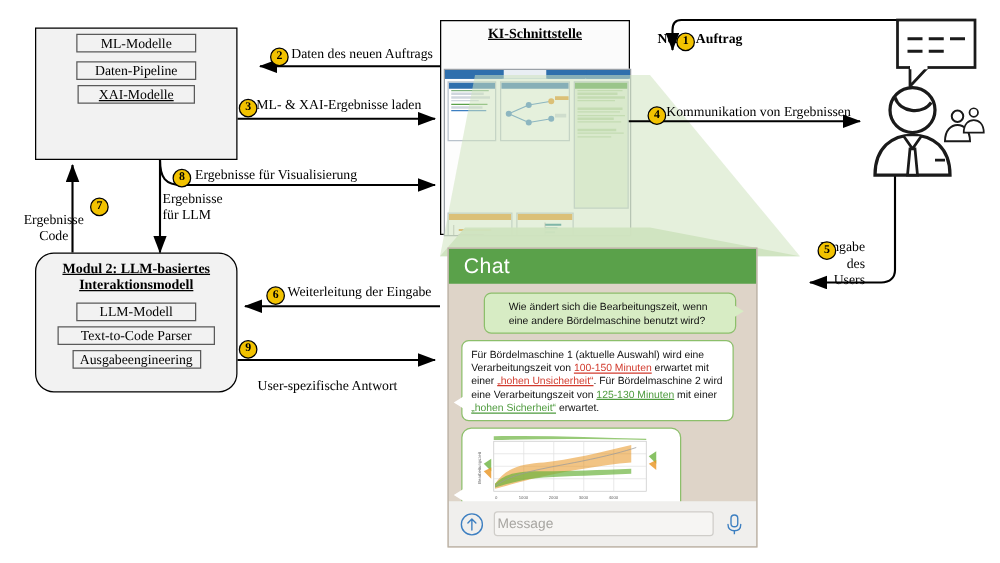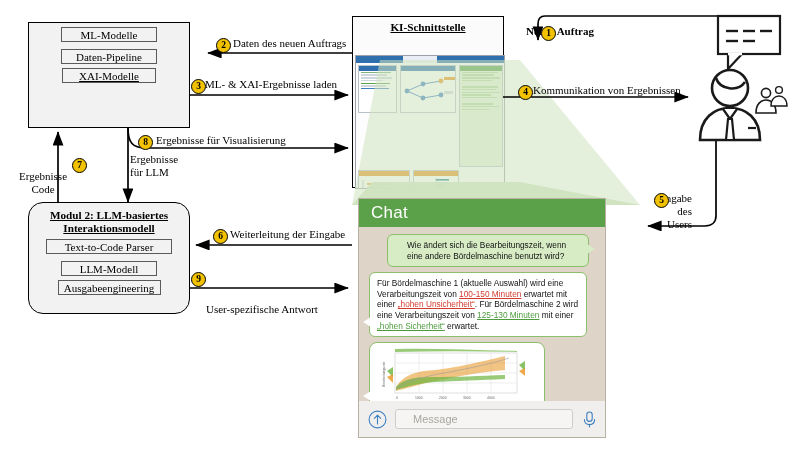--- a/index.html
+++ b/index.html
@@ -149,21 +149,21 @@
     position:absolute;left:0;right:0;bottom:0;
     height:36px;background:#f0efed;
     display:flex;align-items:center;
     padding:0 9px;box-sizing:border-box;
   }
   #msg-field{
     flex:1;height:20px;margin:16px 8px;
     background:#f6f5f3;border:1px solid #cfcdc9;border-radius:3px;
     font-family:"Liberation Sans", sans-serif;
     font-size:11px;color:#a8a6a2;
-    padding:0 17px;line-height:20px;
+    padding:0 2px;line-height:20px;
     box-sizing:border-box;
     outline:none;
   }
   #msg-field::placeholder{color:#a8a6a2;}
 </style>
 </head>
 <body>
 
 <div id="root">
 
@@ -202,22 +202,22 @@
     <div class="sub-box" style="width:96px;">ML-Modelle</div>
     <div class="sub-box" style="width:96px;margin-top:7px;">Daten-Pipeline</div>
     <div class="sub-box" style="width:94px;text-decoration:underline;">XAI-Modelle</div>
   </div>
 
   <div class="module" style="left:28px;top:202px;width:162px;height:112px;border-radius:15px;">
     <div class="module-title">
       <span>Modul 2: LLM-basiertes</span>
       <span>Interaktionsmodell</span>
     </div>
+    <div class="sub-box" style="width:96px;margin-top:7px;">LLM-Modell</div>
     <div class="sub-box" style="width:126px;">Text-to-Code Parser</div>
-    <div class="sub-box" style="width:96px;margin-top:7px;">LLM-Modell</div>
     <div class="sub-box" style="width:103px;">Ausgabeengineering</div>
   </div>
 
   <div class="module" style="left:352px;top:16px;width:152px;height:172px;background:#fbfbfb;">
     <div class="module-title" style="padding-top:4px;">
       <span>KI-Schnittstelle</span>
     </div>
 
     <div class="dash" style="left:2px;top:38px;width:148px;height:132px;">
       <div class="dash-topbar">

